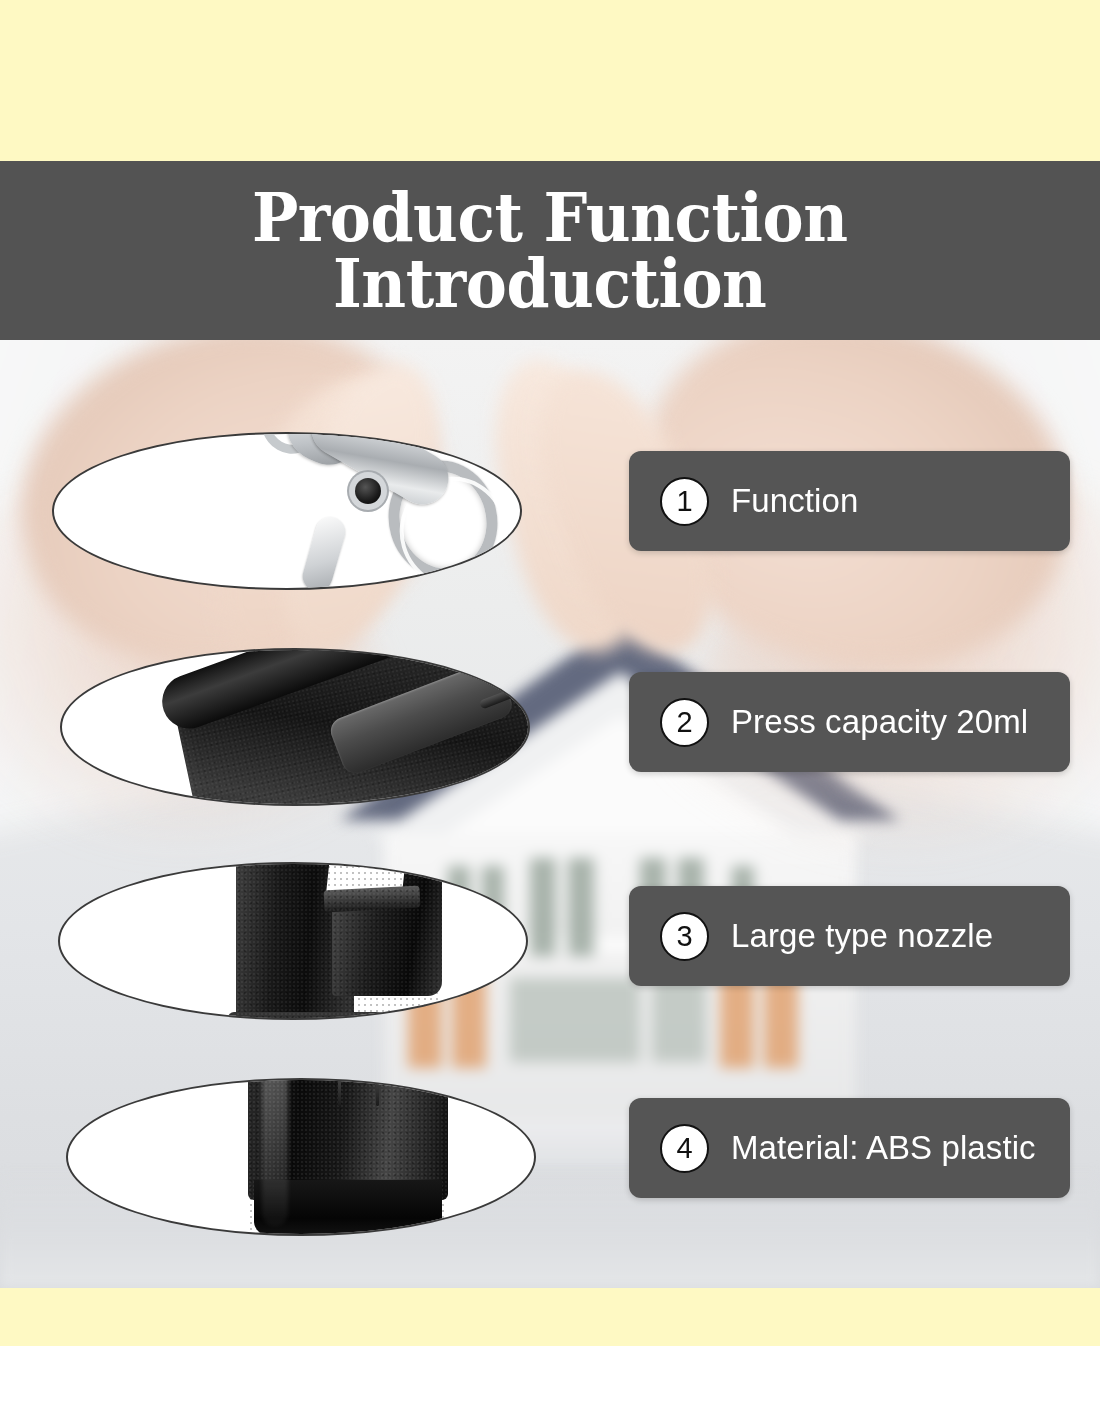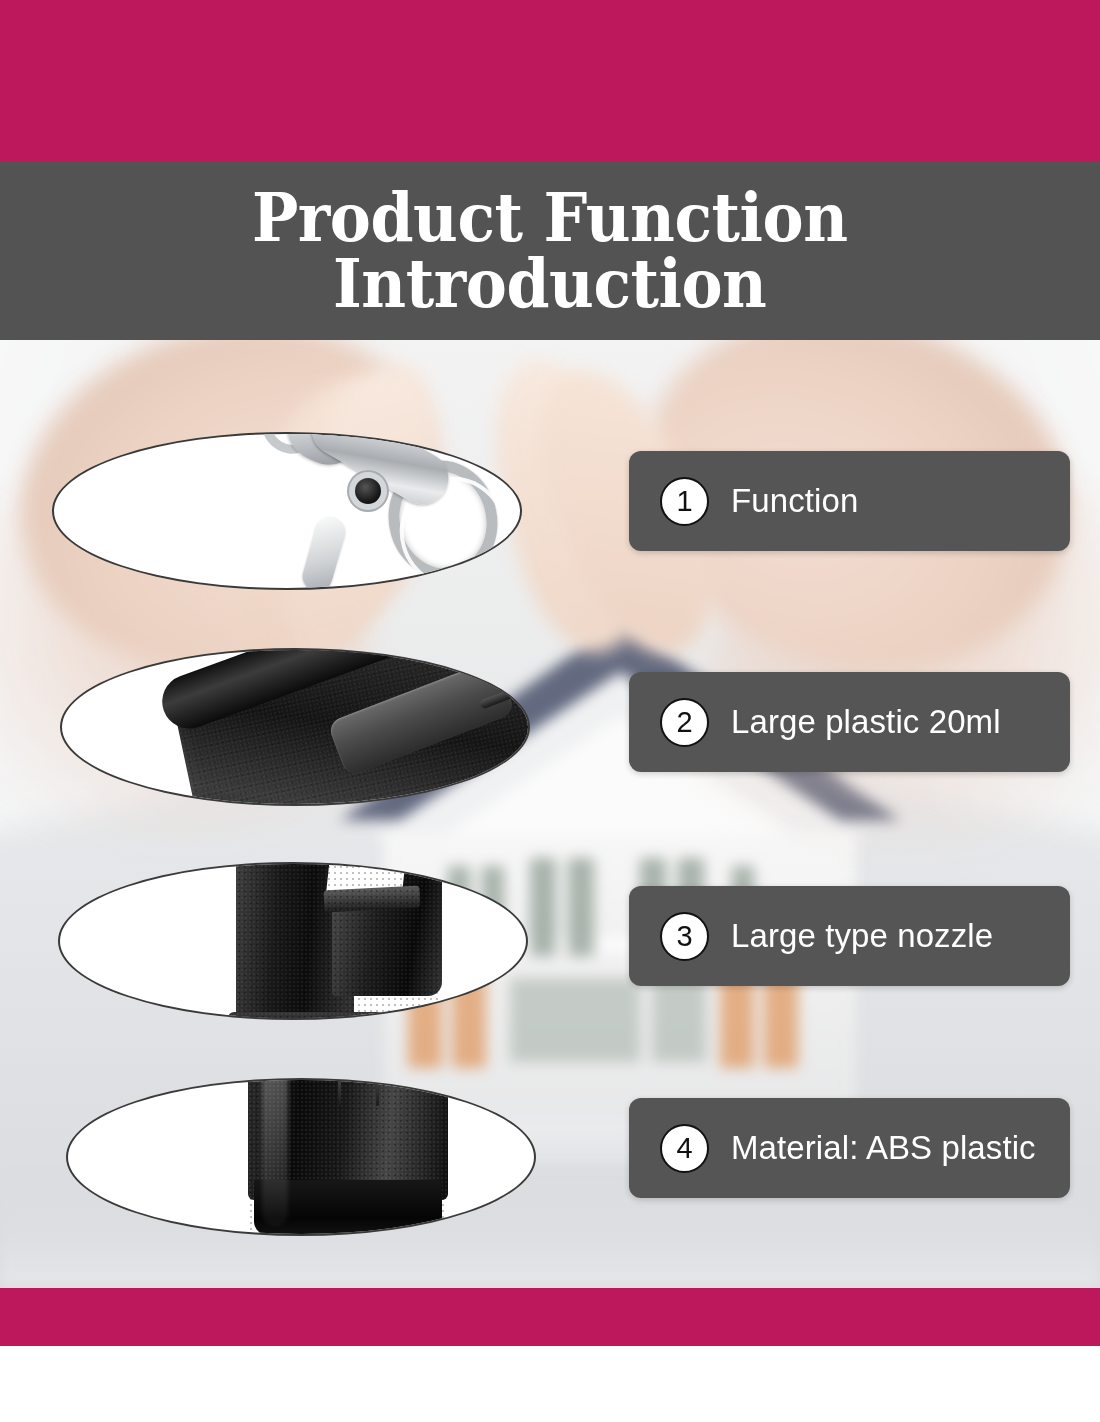--- a/index.html
+++ b/index.html
@@ -1,19 +1,19 @@
 <!DOCTYPE html>
 <html><head>
 <meta charset="utf-8">
 <style>
   * { margin:0; padding:0; box-sizing:border-box; }
   html,body { width:1100px; height:1422px; background:#ffffff; }
   body { font-family:"Liberation Sans", sans-serif; overflow:hidden; }
 
-  #page { position:relative; width:1100px; height:1346px; background:#be185d; }
+  #page { position:relative; width:1100px; height:1346px; background:#fef9c3; }
 
   
   .header-band {
     position:absolute; left:0; top:161px; width:1100px; height:179px;
     background:#535353;
     display:flex; align-items:center; justify-content:center;
   }
   .header-title {
     color:#ffffff;
     font-family:"DejaVu Serif", serif;
@@ -380,21 +380,21 @@
     </div>
   </div>
 
   <div class="label-box" style="top:451px;">
     <div class="badge">1</div>
     <div class="label-text">Function</div>
   </div>
 
   <div class="label-box" style="top:672px;">
     <div class="badge">2</div>
-    <div class="label-text">Large plastic 20ml</div>
+    <div class="label-text">Press capacity 20ml</div>
   </div>
 
   <div class="label-box" style="top:886px;">
     <div class="badge">3</div>
     <div class="label-text">Large type nozzle</div>
   </div>
 
   <div class="label-box" style="top:1098px;">
     <div class="badge">4</div>
     <div class="label-text">Material: ABS plastic</div>

